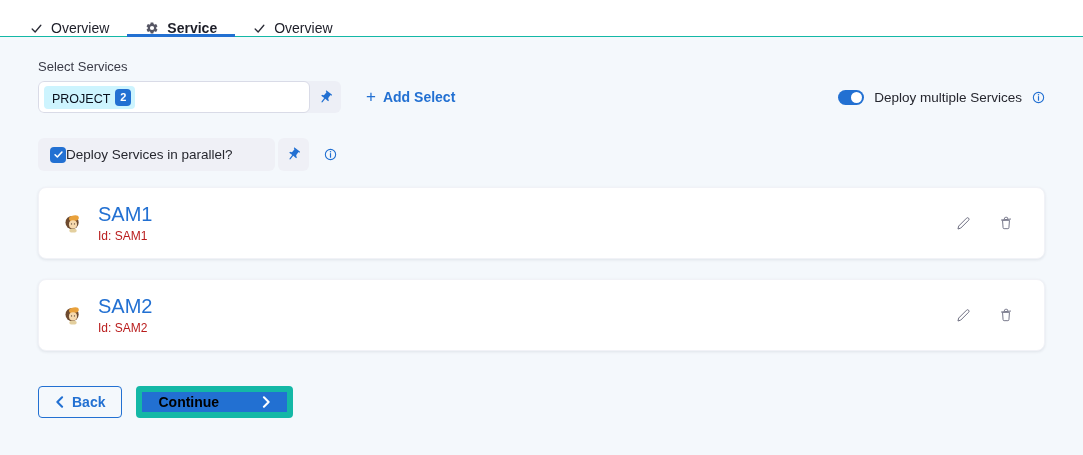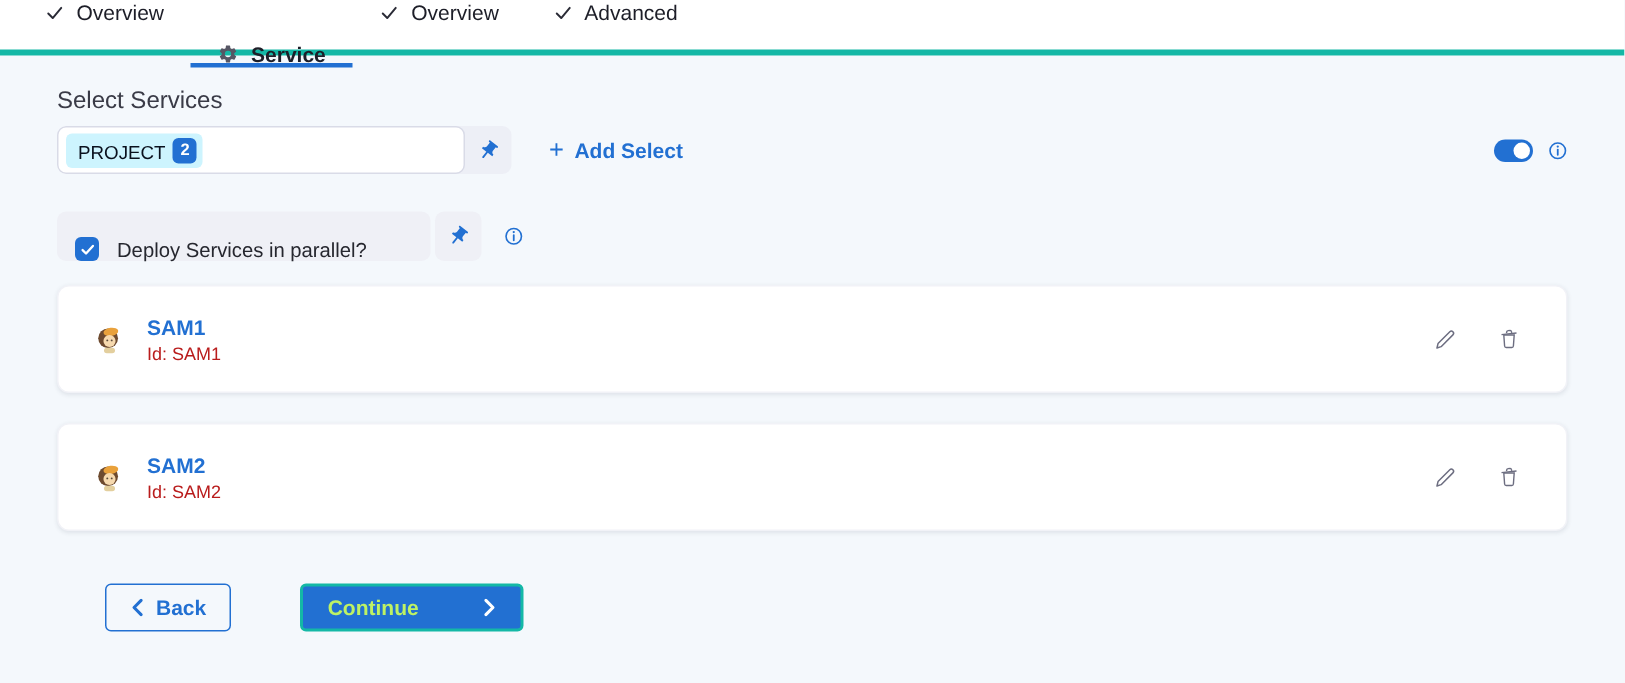--- a/index.html
+++ b/index.html
@@ -6,38 +6,38 @@
   html,body { width:1083px; height:455px; }
   body {
     font-family:"Liberation Sans","DejaVu Sans",sans-serif;
     background:#f4f8fc; color:#1d1e28; overflow:hidden;
     -webkit-font-smoothing:antialiased;
   }
   .app { width:1083px; height:455px; display:flex; flex-direction:column; }
 
   
   .tabbar {
-    height:37px; background:#ffffff; border-bottom:4px solid #14b8a6;
-    display:flex; align-items:flex-start; padding-left:12px; flex-shrink:0;
+    height:37px; background:#ffffff; border-bottom:1px solid #14b8a6;
+    display:flex; align-items:flex-end; padding-left:12px; flex-shrink:0;
   }
   .tab {
     display:flex; align-items:center; gap:8px; padding:0 18px;
     font-size:14px; color:#1d1e28; position:relative; cursor:pointer; white-space:nowrap;
   }
   .tab.active { font-weight:700;margin-top:28px; }
   .tab.active::after {
     content:""; position:absolute; left:0; right:0; bottom:-1px; height:3px;
     background:#2270d2;
   }
   .tab svg { flex-shrink:0; }
 
   
   .content { flex:1; padding:22px 38px 0 38px; }
 
-  .field-label { font-size:16px; color:#3a3b47; margin-bottom:7px; }
+  .field-label { font-size:13px; color:#3a3b47; margin-bottom:7px; }
 
   .row1 { display:flex; align-items:center; }
 
   .multiselect {
     width:303px; height:32px; background:#edeff6; border-radius:6px;
     display:flex; align-items:stretch; overflow:hidden;
   }
   .ms-input {
     flex:1; background:#ffffff; border:1px solid #d9dbe7; border-radius:6px;
     display:flex; align-items:center; padding:0 5px; cursor:text;
@@ -74,21 +74,21 @@
     border-radius:50%; background:#ffffff;
   }
   .toggle-label { font-size:13.5px; color:#26272f; }
 
   .info-icon { cursor:pointer; display:inline-flex; }
 
   
   .row2 { margin-top:25px; display:flex; align-items:center; }
   .parallel-bar {
     height:33px; background:#eff0f6; border-radius:6px;
-    display:flex; align-items:flex-end; gap:12px; padding:0 42px 0 12px;
+    display:flex; align-items:center; gap:0; padding:0 42px 0 12px;
   }
   .checkbox {
     width:16px; height:16px; border-radius:4px; background:#2270d2;
     display:inline-flex; align-items:center; justify-content:center;
     cursor:pointer; flex-shrink:0;
   }
   .parallel-label { font-size:13.5px; color:#26272f; }
   .parallel-pin {
     margin-left:3px; width:31px; height:33px; background:#eff0f6; border-radius:6px;
     border:none; display:flex; align-items:center; justify-content:center; cursor:pointer;
@@ -97,34 +97,34 @@
 
   
   .cards { margin-top:16px; }
   .card {
     height:72px; background:#ffffff; border-radius:8px;
     border:1px solid #f1f2f7;
     box-shadow:0 1px 3px rgba(40,48,70,0.10);
     display:flex; align-items:center; padding:0 30px 0 23px; margin-bottom:20px;
   }
   .avatar { width:22px; height:22px; margin-right:14px; flex-shrink:0; }
-  .card-name { font-size:14px; font-weight:700; color:#2270d2; cursor:pointer; }
+  .card-name { font-size:20px; font-weight:400; color:#2270d2; cursor:pointer; }
   .card-id { font-size:12px; color:#b91c1c; margin-top:3px; }
   .card-actions { margin-left:auto; display:flex; align-items:center; gap:26px; }
   .icon-btn { background:none; border:none; cursor:pointer; display:flex; padding:0; }
 
   
   .footer { margin-top:35px; display:flex; align-items:center; gap:14px; }
   .btn {
     height:32px; border-radius:4px; font-size:14px; font-weight:700;
     font-family:inherit; display:inline-flex; align-items:center; gap:8px;
-    cursor:pointer; padding:0 16px;margin-left:32px;
+    cursor:pointer; padding:0 16px;
   }
   .btn-back { background:transparent; border:1px solid #2270d2; color:#2270d2; }
-  .btn-continue { background:#2270d2; border:2px solid #14b8a6; color:#bef264;gap:43px; }
+  .btn-continue { background:#2270d2; border:6px solid #14b8a6; color:#000000;gap:43px; }
 </style>
 </head>
 <body>
 
 <div class="app">
 
   <header class="tabbar">
     <div class="tab">
       <svg width="13" height="13" viewBox="0 0 24 24">
           <path d="M4 13l5.5 5.5L20 6" fill="none" stroke="#2a2b36" stroke-width="2.4" stroke-linecap="round" stroke-linejoin="round"></path>
@@ -135,26 +135,20 @@
       <svg width="14" height="14" viewBox="0 0 24 24">
           <path fill="#565664" d="M19.14 12.94c.04-.3.06-.61.06-.94 0-.32-.02-.64-.07-.94l2.03-1.58a.49.49 0 0 0 .12-.61l-1.92-3.32a.49.49 0 0 0-.59-.22l-2.39.96c-.5-.38-1.03-.7-1.62-.94l-.36-2.54a.48.48 0 0 0-.48-.41h-3.84c-.24 0-.43.17-.47.41l-.36 2.54c-.59.24-1.13.57-1.62.94l-2.39-.96a.49.49 0 0 0-.59.22L2.74 8.87c-.12.21-.08.47.12.61l2.03 1.58c-.05.3-.09.63-.09.94s.02.64.07.94l-2.03 1.58a.49.49 0 0 0-.12.61l1.92 3.32c.12.22.37.29.59.22l2.39-.96c.5.38 1.03.7 1.62.94l.36 2.54c.05.24.24.41.48.41h3.84c.24 0 .44-.17.47-.41l.36-2.54c.59-.24 1.13-.56 1.62-.94l2.39.96c.22.08.47 0 .59-.22l1.92-3.32c.12-.22.07-.47-.12-.61l-2.01-1.58zM12 15.6A3.6 3.6 0 1 1 12 8.4a3.6 3.6 0 0 1 0 7.2z"></path>
         </svg>
       <span>Service</span>
     </div>
     <div class="tab">
       <svg width="13" height="13" viewBox="0 0 24 24">
           <path d="M4 13l5.5 5.5L20 6" fill="none" stroke="#2a2b36" stroke-width="2.4" stroke-linecap="round" stroke-linejoin="round"></path>
         </svg>
       <span>Overview</span>
-    </div>
-    <div class="tab">
-      <svg width="13" height="13" viewBox="0 0 24 24">
-          <path d="M4 13l5.5 5.5L20 6" fill="none" stroke="#2a2b36" stroke-width="2.4" stroke-linecap="round" stroke-linejoin="round"></path>
-        </svg>
-      <span>Advanced</span>
     </div>
   </header>
 
   <main class="content">
 
     <div class="field-label">Select Services</div>
 
     <div class="row1">
       <div class="multiselect">
         <div class="ms-input">
@@ -172,20 +166,21 @@
 
       <button class="add-service">
         <span class="plus">+</span>
         <span>Add Select</span>
       </button>
 
       <div class="toggle-group">
         <span class="toggle">
             <span class="knob"></span>
           </span>
+        <span class="toggle-label">Deploy multiple Services</span>
         <span class="info-icon">
           <svg width="13" height="13" viewBox="0 0 24 24">
               <circle cx="12" cy="12" r="9.5" fill="none" stroke="#2270d2" stroke-width="2"></circle>
               <line x1="12" y1="10.5" x2="12" y2="17" stroke="#2270d2" stroke-width="2.2" stroke-linecap="round"></line>
               <circle cx="12" cy="6.8" r="1.4" fill="#2270d2"></circle>
             </svg>
         </span>
       </div>
     </div>
 

